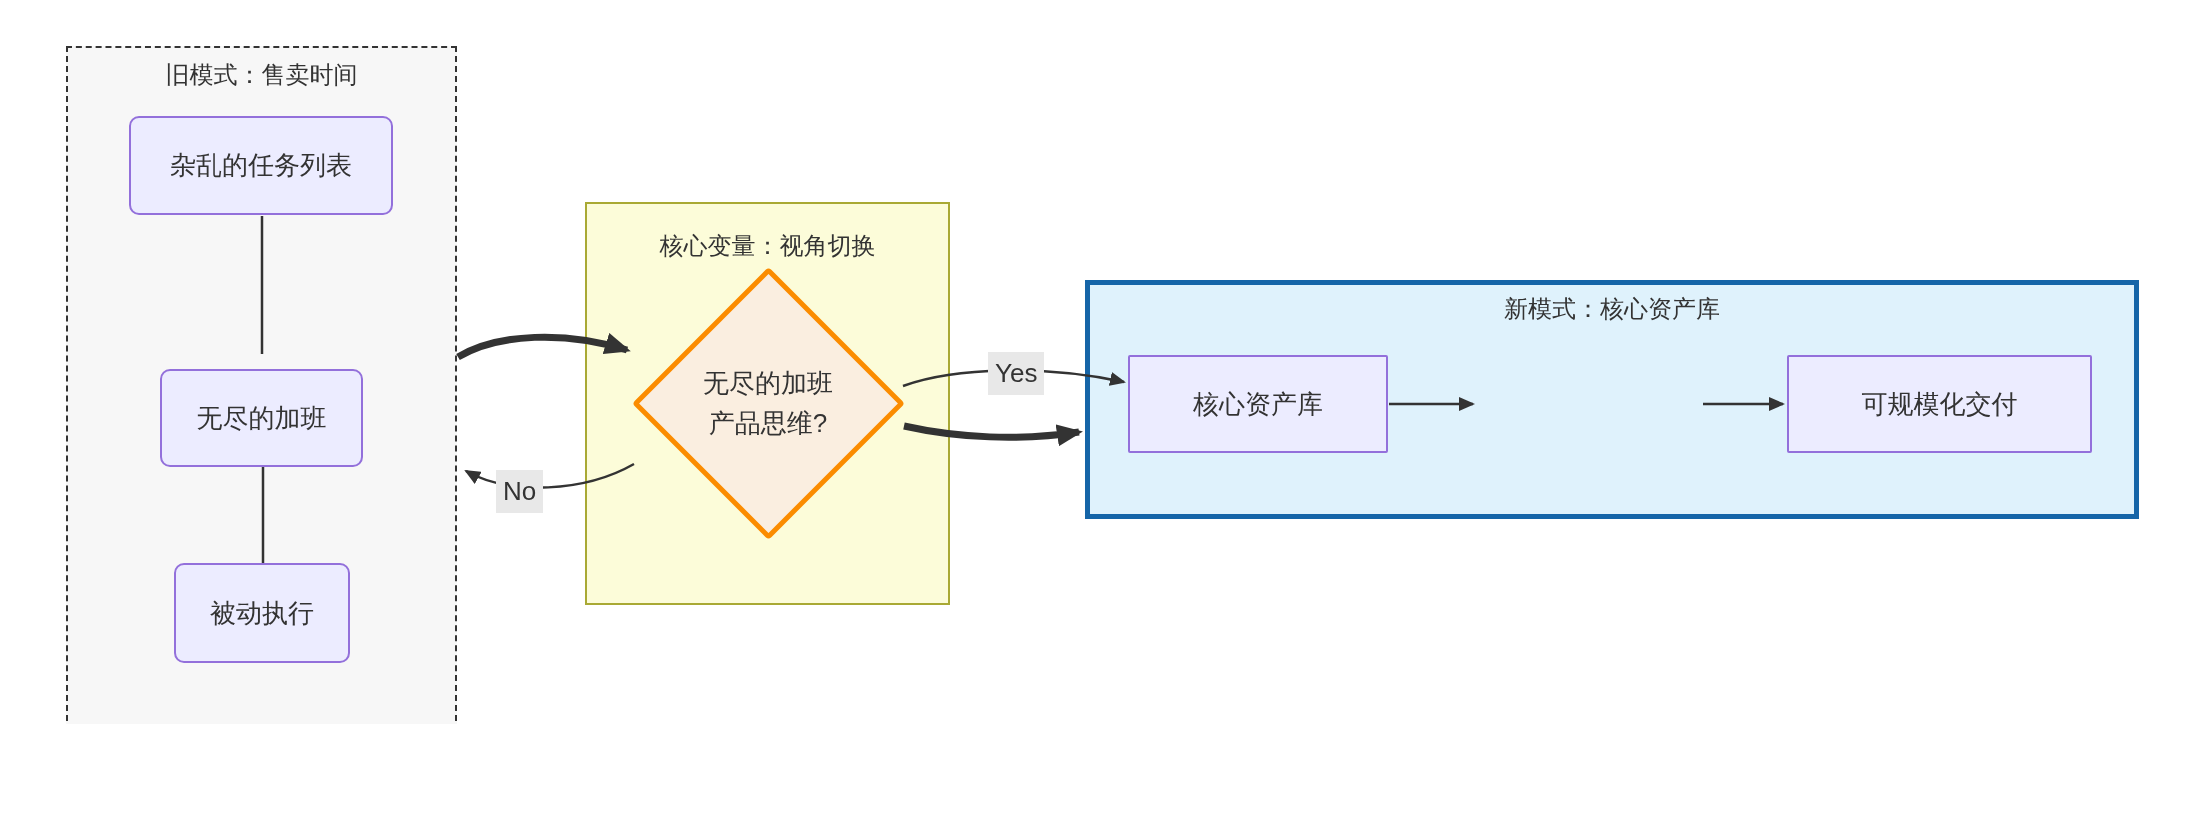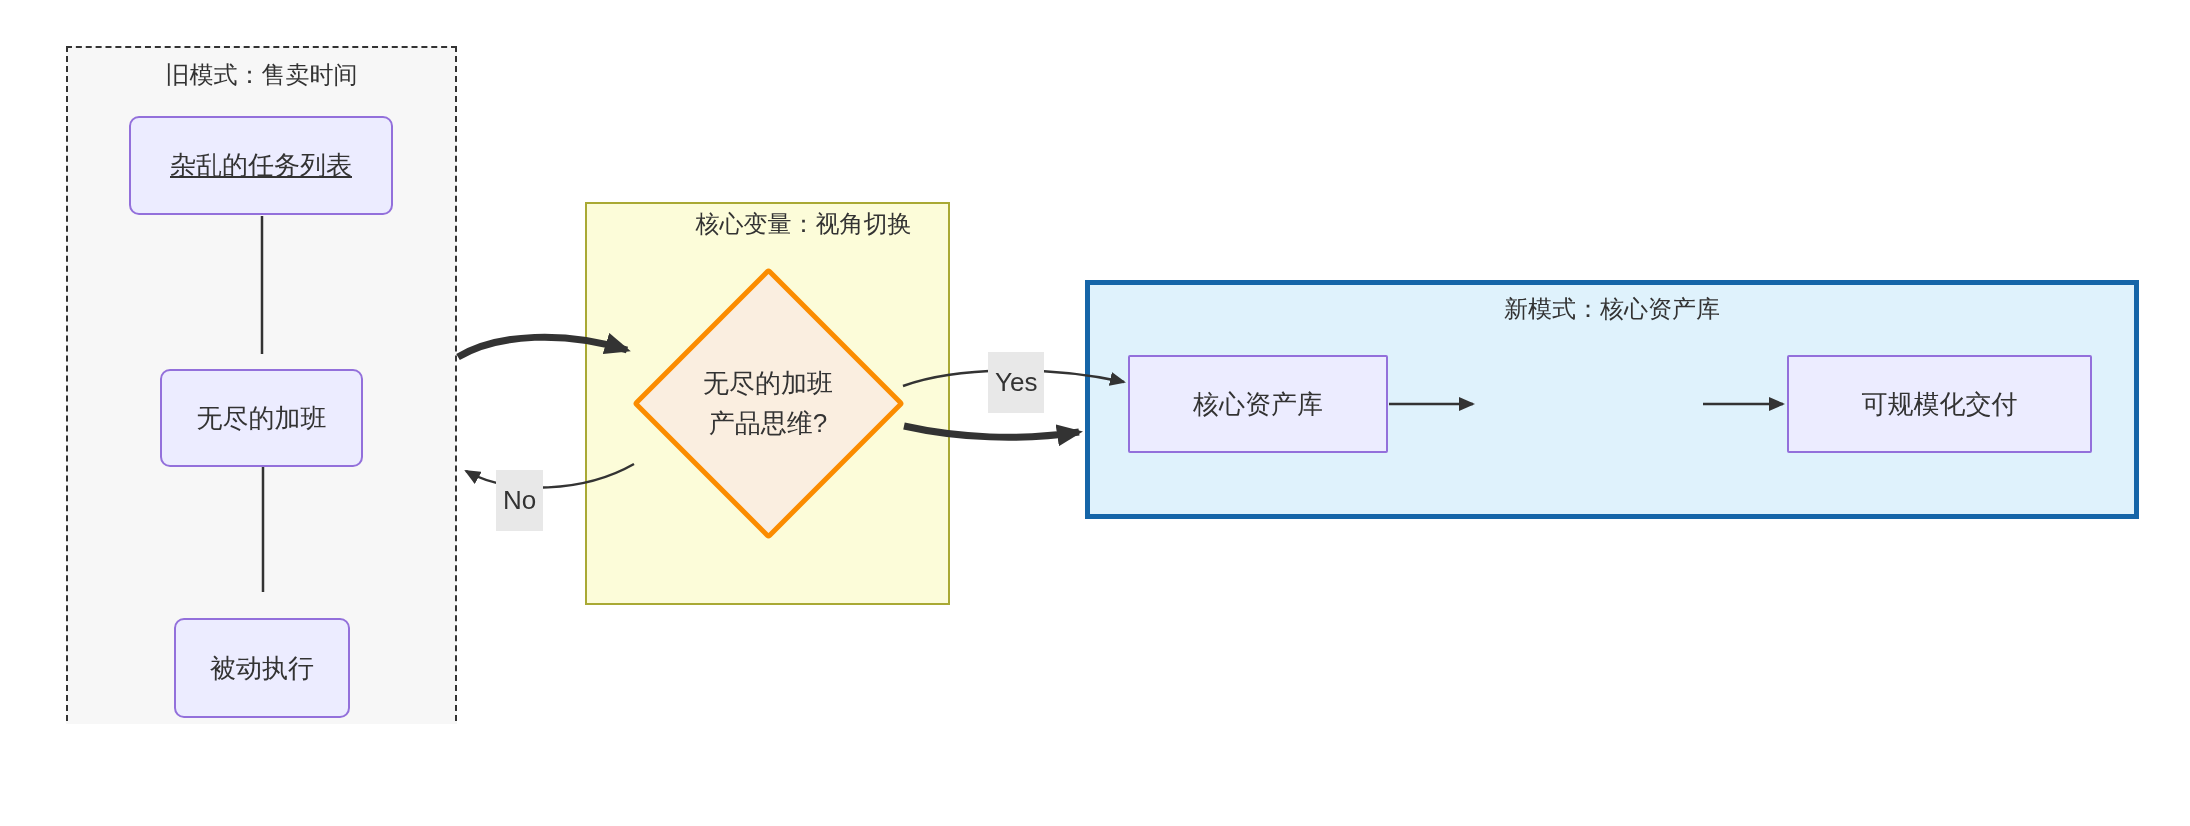--- a/index.html
+++ b/index.html
@@ -22,36 +22,36 @@
   }
   .cluster-new {
     left:1085px; top:280px; width:1054px; height:239px;
     background:#DFF2FC; border:5px solid #1565A8;
   }
   .cluster-title {
     position:absolute; left:0; width:100%; text-align:center;
     font-size:24px; color:#333333; z-index:4;
   }
   .cluster-old  .cluster-title { top:11px; }
-  .cluster-pivot .cluster-title { top:4px;padding-left:36px; }
+  .cluster-pivot .cluster-title { top:26px; }
   .cluster-new  .cluster-title { top:8px; }
 
   
   .node {
     position:absolute; box-sizing:border-box; z-index:4;
     background:#ECECFF; border:2px solid #9370DB;
     display:flex; align-items:center; justify-content:center;
     font-size:26px; color:#333333; text-align:center;
   }
   .node.rounded { border-radius:10px; }
   .node.square  { border-radius:2px; }
 
-  #node-a { left:129px; top:116px; width:264px; height:99px;text-decoration:underline; }
+  #node-a { left:129px; top:116px; width:264px; height:99px; }
   #node-b { left:160px; top:369px; width:203px; height:98px; }
-  #node-c { left:174px; top:618px; width:176px; height:100px; }
+  #node-c { left:174px; top:563px; width:176px; height:100px; }
   #node-e { left:1128px; top:355px; width:260px; height:98px; }
   #node-f { left:1477px; top:355px; width:225px; height:98px; }
   #node-g { left:1787px; top:355px; width:305px; height:98px; }
 
   
   .diamond {
     position:absolute; left:672px; top:307px; width:193px; height:193px;
     box-sizing:border-box; background:#FAEEE0; border:5px solid #FB8C00;
     border-radius:4px; transform:rotate(45deg); z-index:2;
   }
@@ -61,21 +61,21 @@
     color:#333333; z-index:4;
   }
 
   
   svg.edges { position:absolute; left:0; top:0; z-index:3; }
 
   
   .edge-label {
     position:absolute; z-index:5;
     background:#E8E8E8; color:#333333;
-    font-size:26px; padding:15px 7px; line-height:1.2;
+    font-size:26px; padding:6px 7px; line-height:1.2;
   }
   #label-yes { left:988px; top:352px; }
   #label-no  { left:496px; top:470px; }
 </style>
 </head>
 <body>
 
 <div class="canvas">
 
   <div class="cluster cluster-old">

